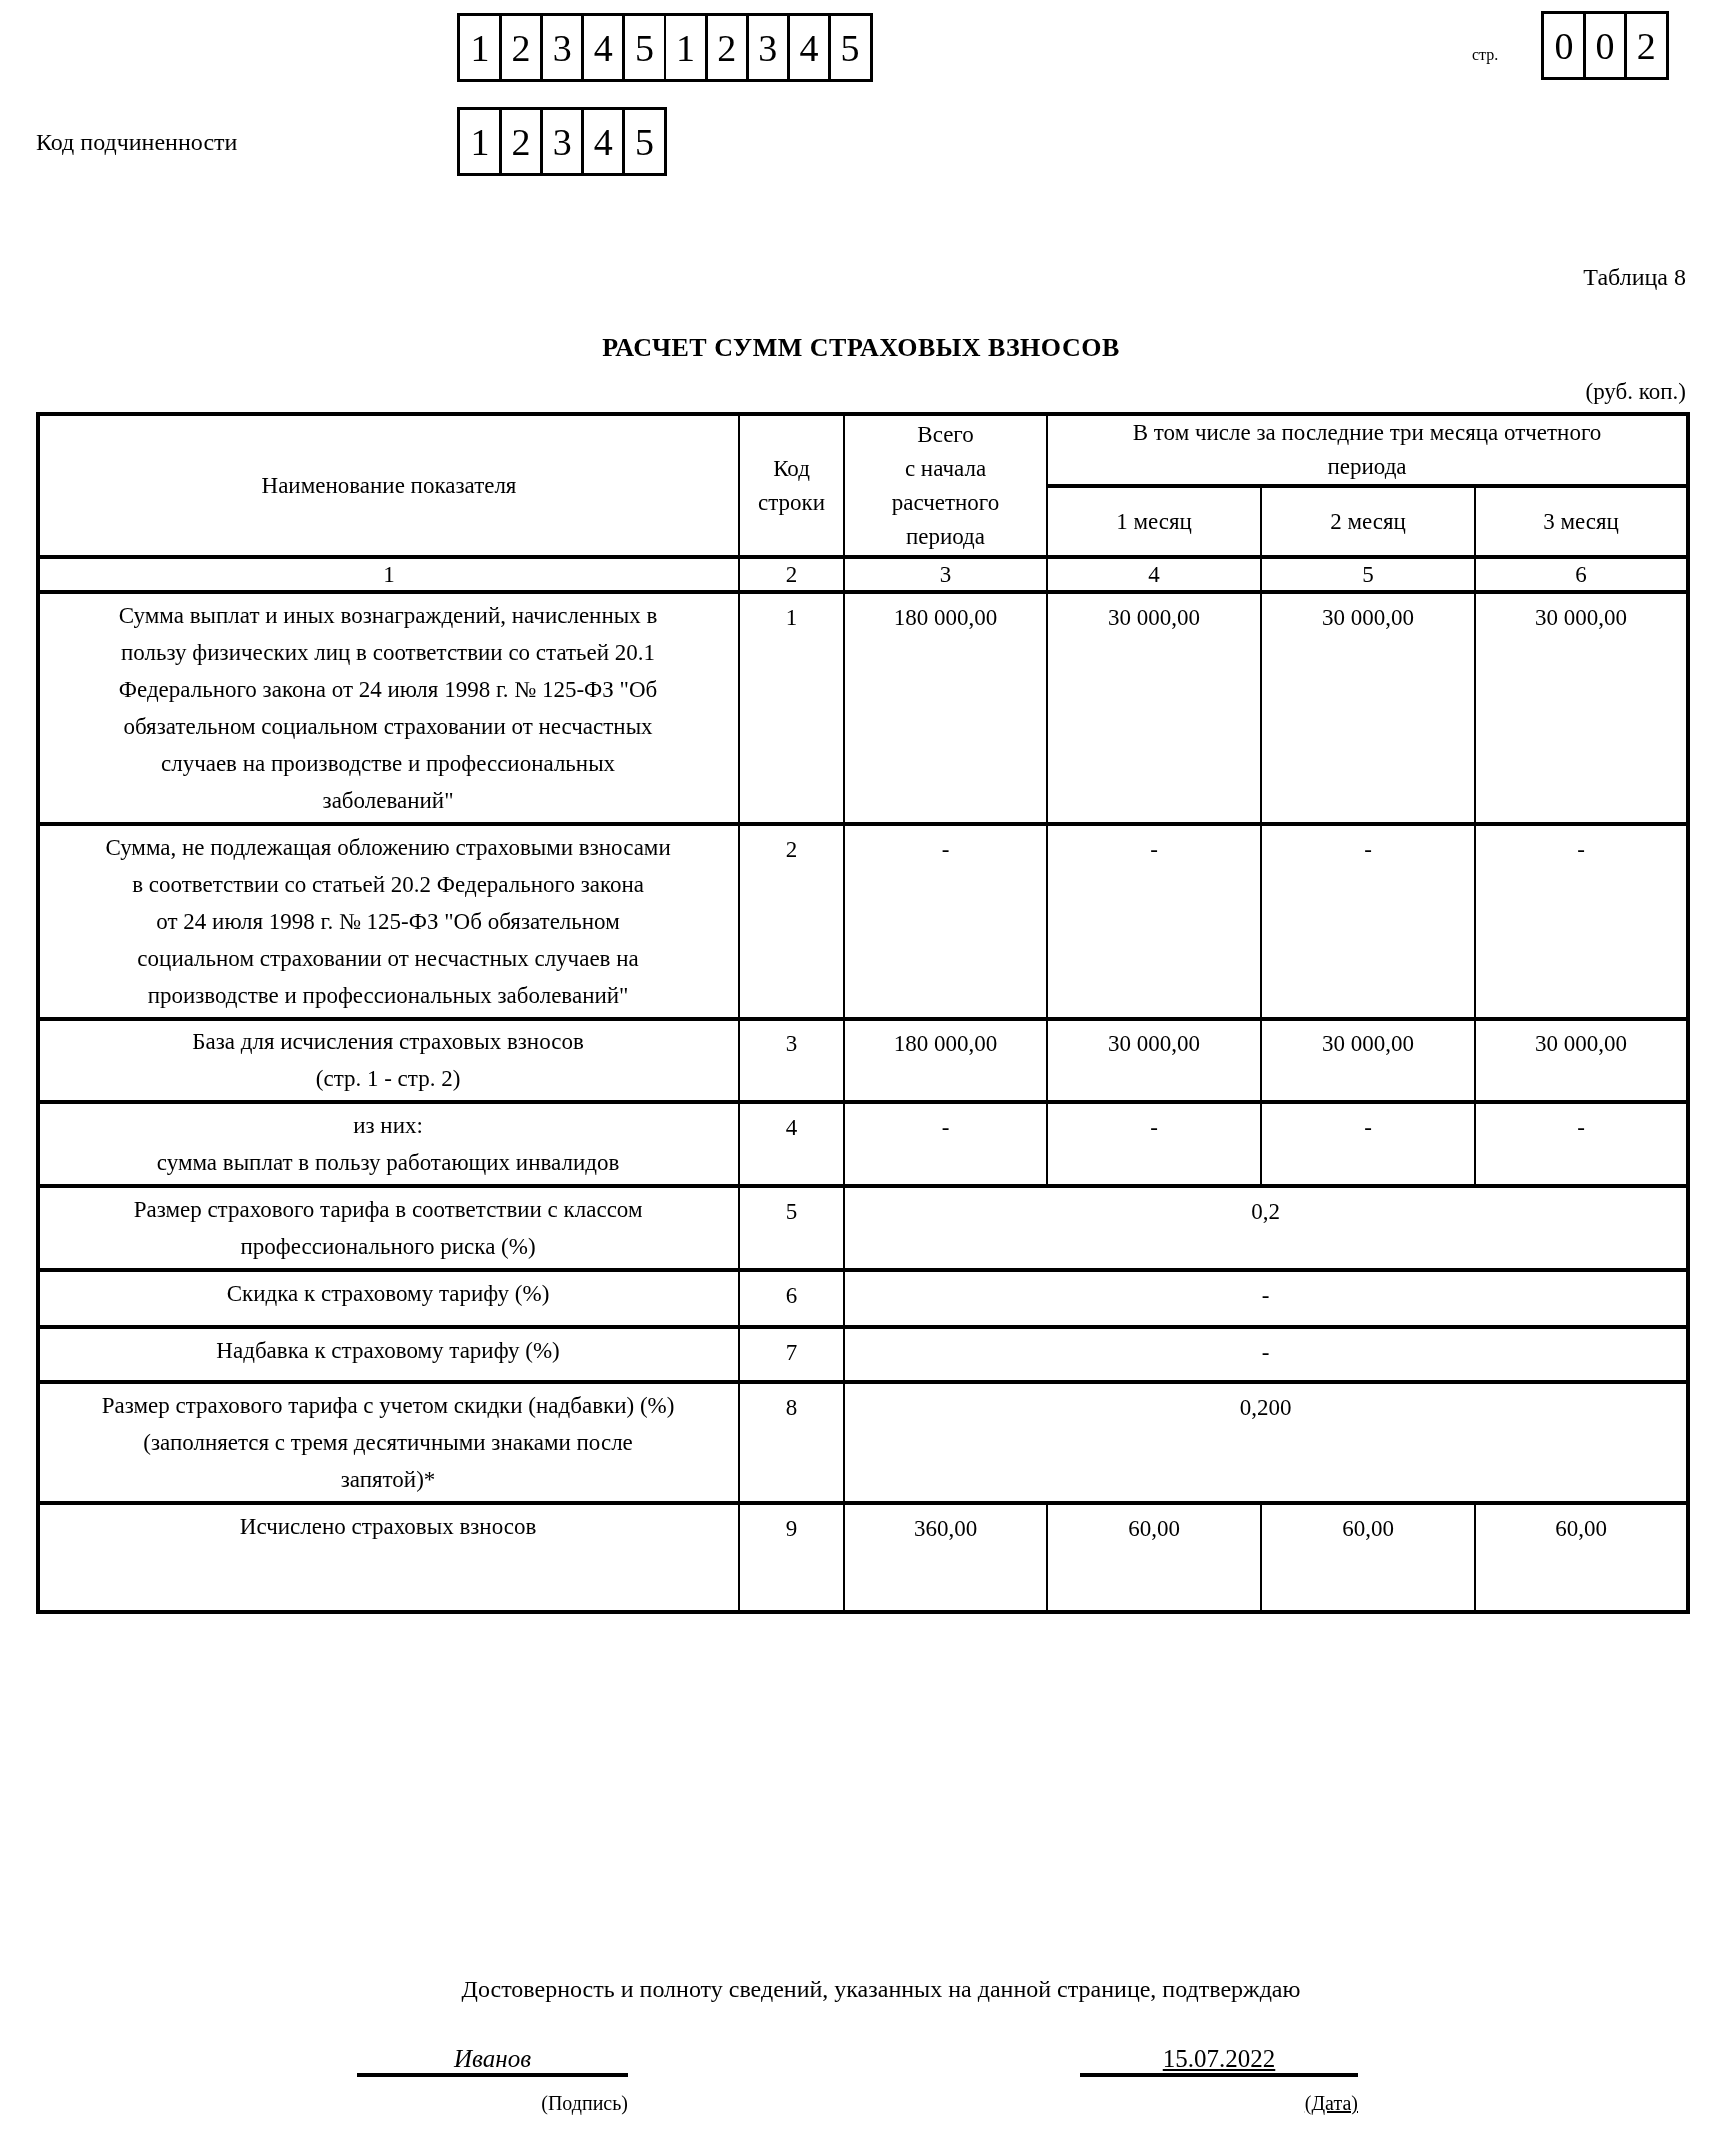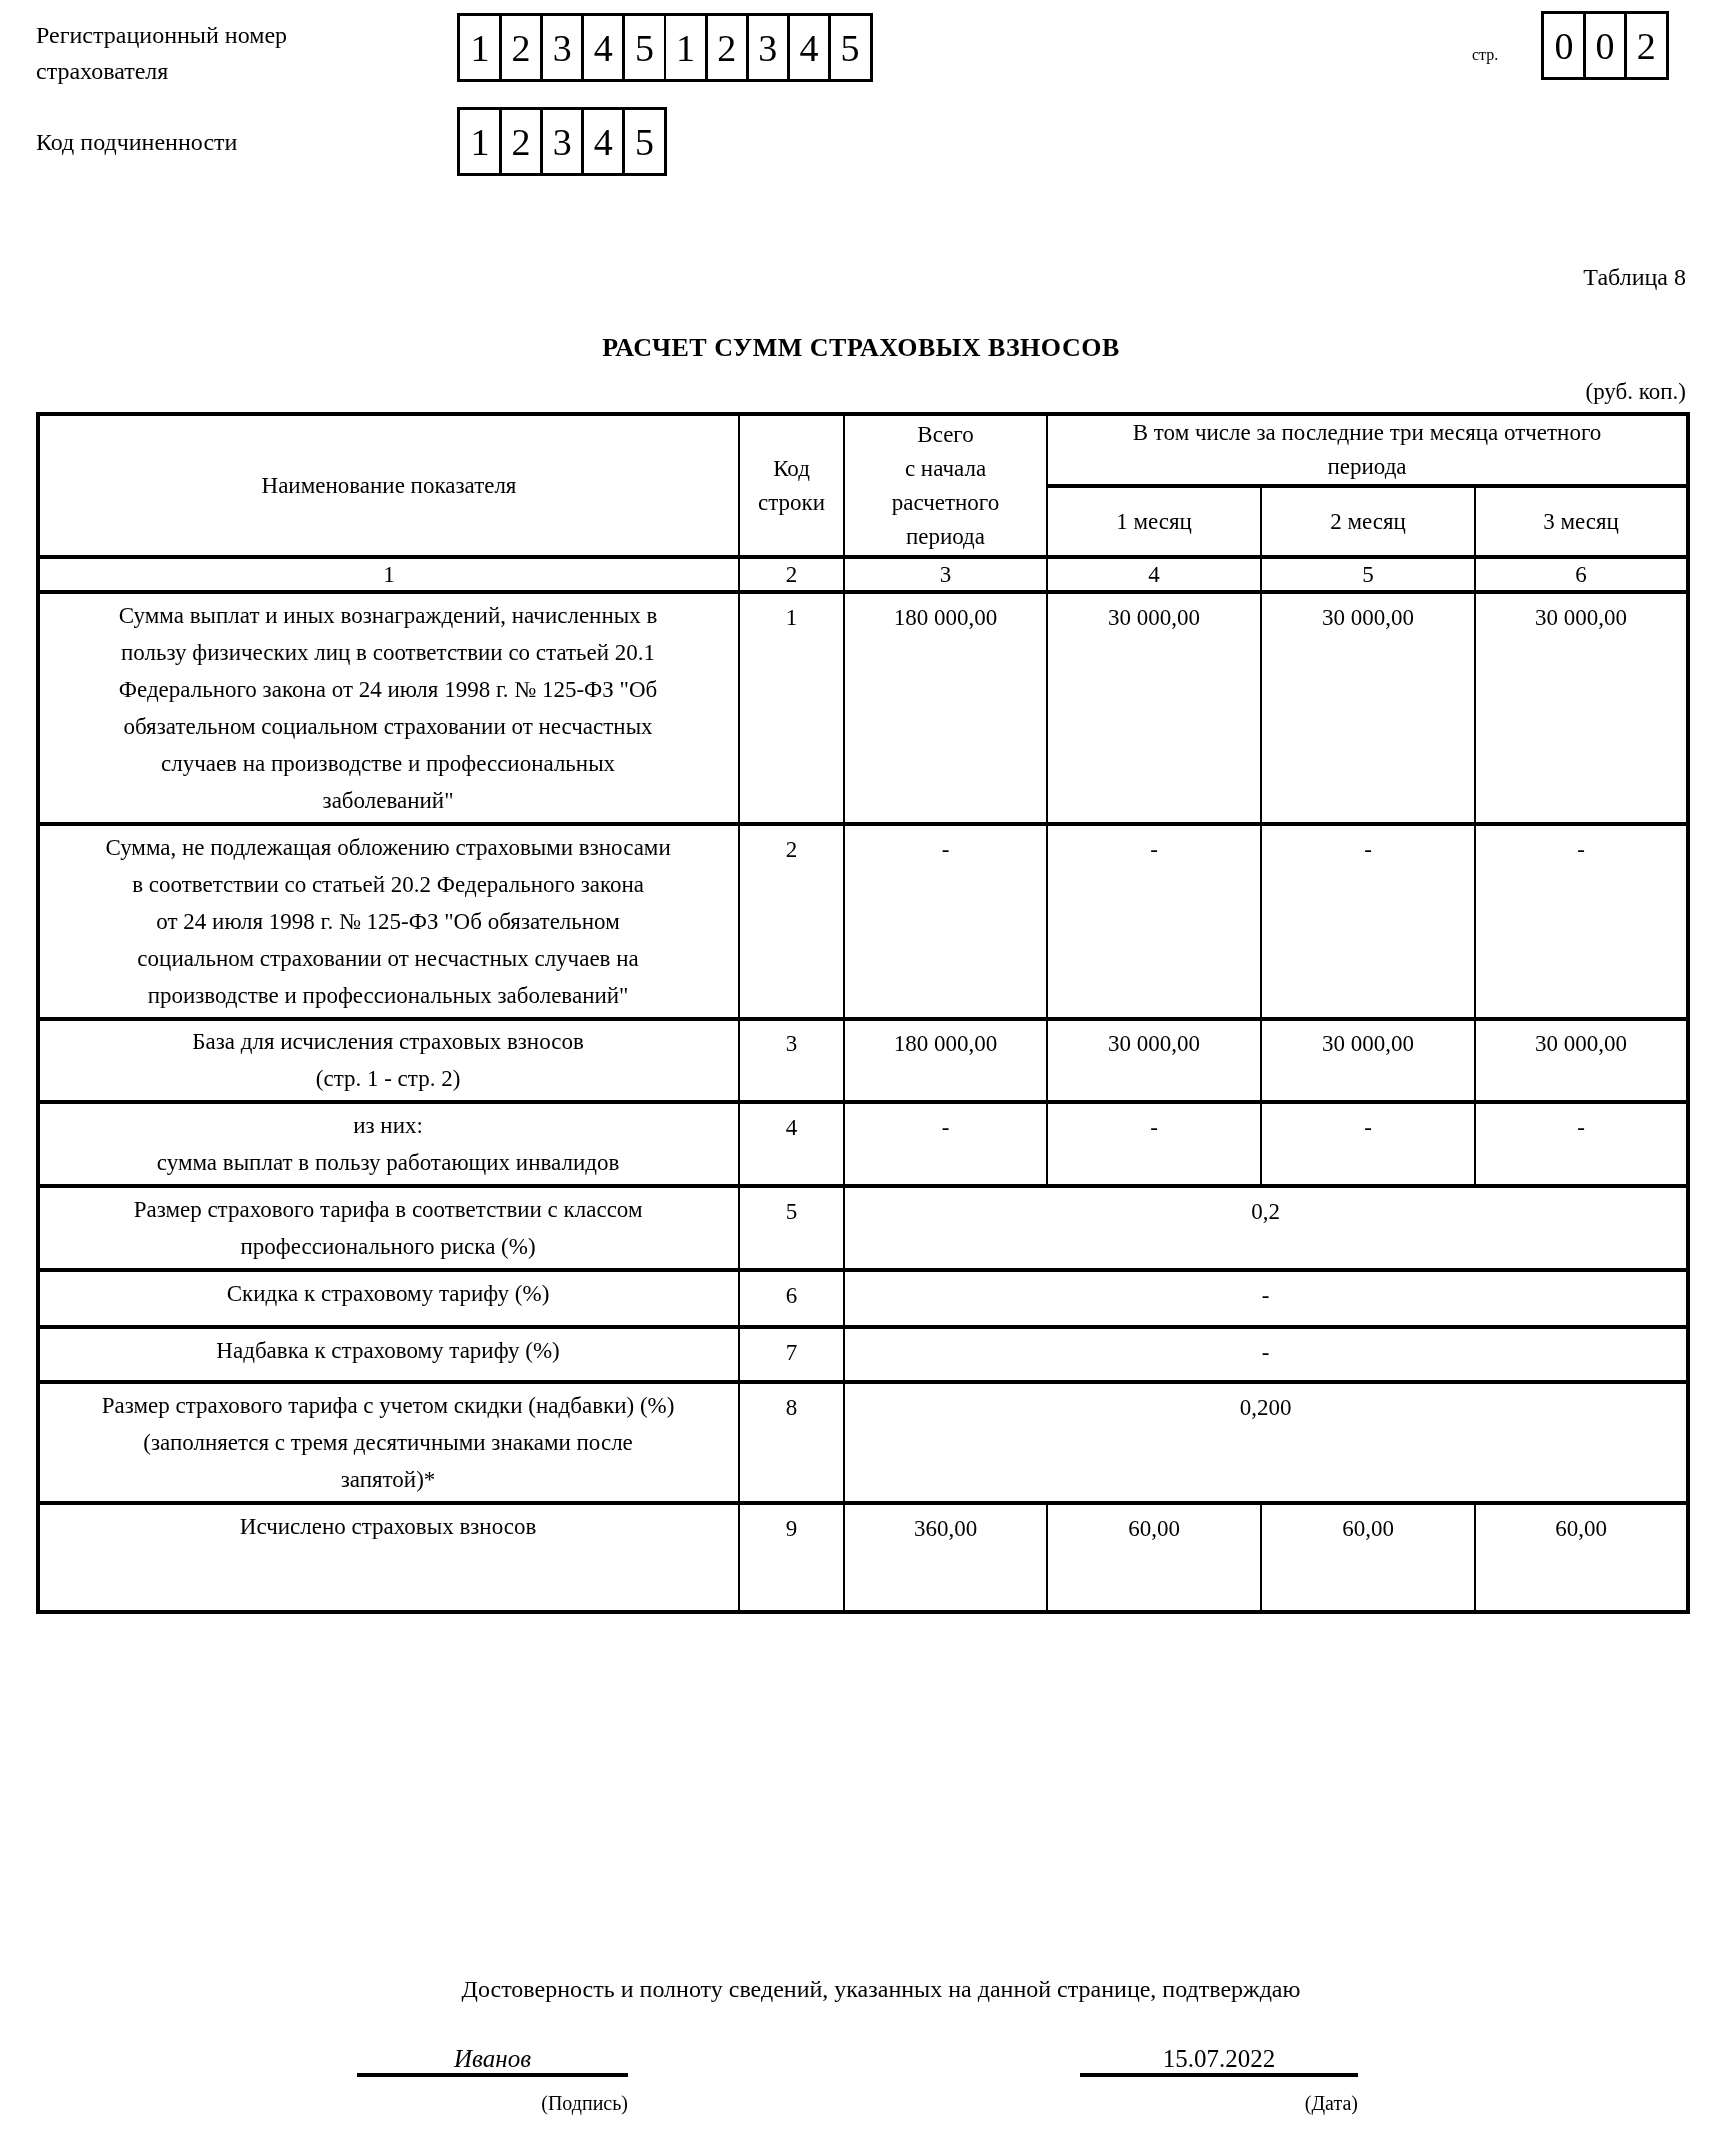--- a/index.html
+++ b/index.html
@@ -83,22 +83,20 @@
   .sig-value { height: 52px; display: flex; align-items: flex-end; justify-content: center; font-size: 25px; }
   .sig-value.italic { font-style: italic; }
   .sig-line { border-bottom: 4.8px solid #000; }
   .sig-label { padding-top: 15px; font-size: 20px; }
 </style>
 </head>
 <body>
 
 <div class="page">
 
-  <div class="abs top-label" style="left:36px; top:17px;">Регистрационный номер
-страхователя</div>
   <div class="abs digit-row" style="left:457px; top:13.3px;">
     <div class="digit-box">1</div>
     <div class="digit-box">2</div>
     <div class="digit-box">3</div>
     <div class="digit-box">4</div>
     <div class="digit-box">5</div>
     <div class="digit-box">1</div>
     <div class="digit-box">2</div>
     <div class="digit-box">3</div>
     <div class="digit-box">4</div>
@@ -246,20 +244,20 @@
     </table>
 
   <div class="abs confirm-text" style="left:0; top:1976px;">Достоверность и полноту сведений, указанных на данной странице, подтверждаю</div>
 
   <div class="abs sig-block" style="left:357px; top:2021px; width:271px;">
     <div class="sig-value italic">Иванов</div>
     <div class="sig-line"></div>
     <div class="sig-label">(Подпись)</div>
   </div>
 
-  <div class="abs sig-block" style="left:1080px; top:2021px; width:278px;">
+  <div class="abs sig-block" style="left:1080px; top:2021px; width:278px;text-decoration:underline;">
     <div class="sig-value">15.07.2022</div>
     <div class="sig-line"></div>
     <div class="sig-label">(Дата)</div>
   </div>
 
 </div>
 
 
 </body></html>

